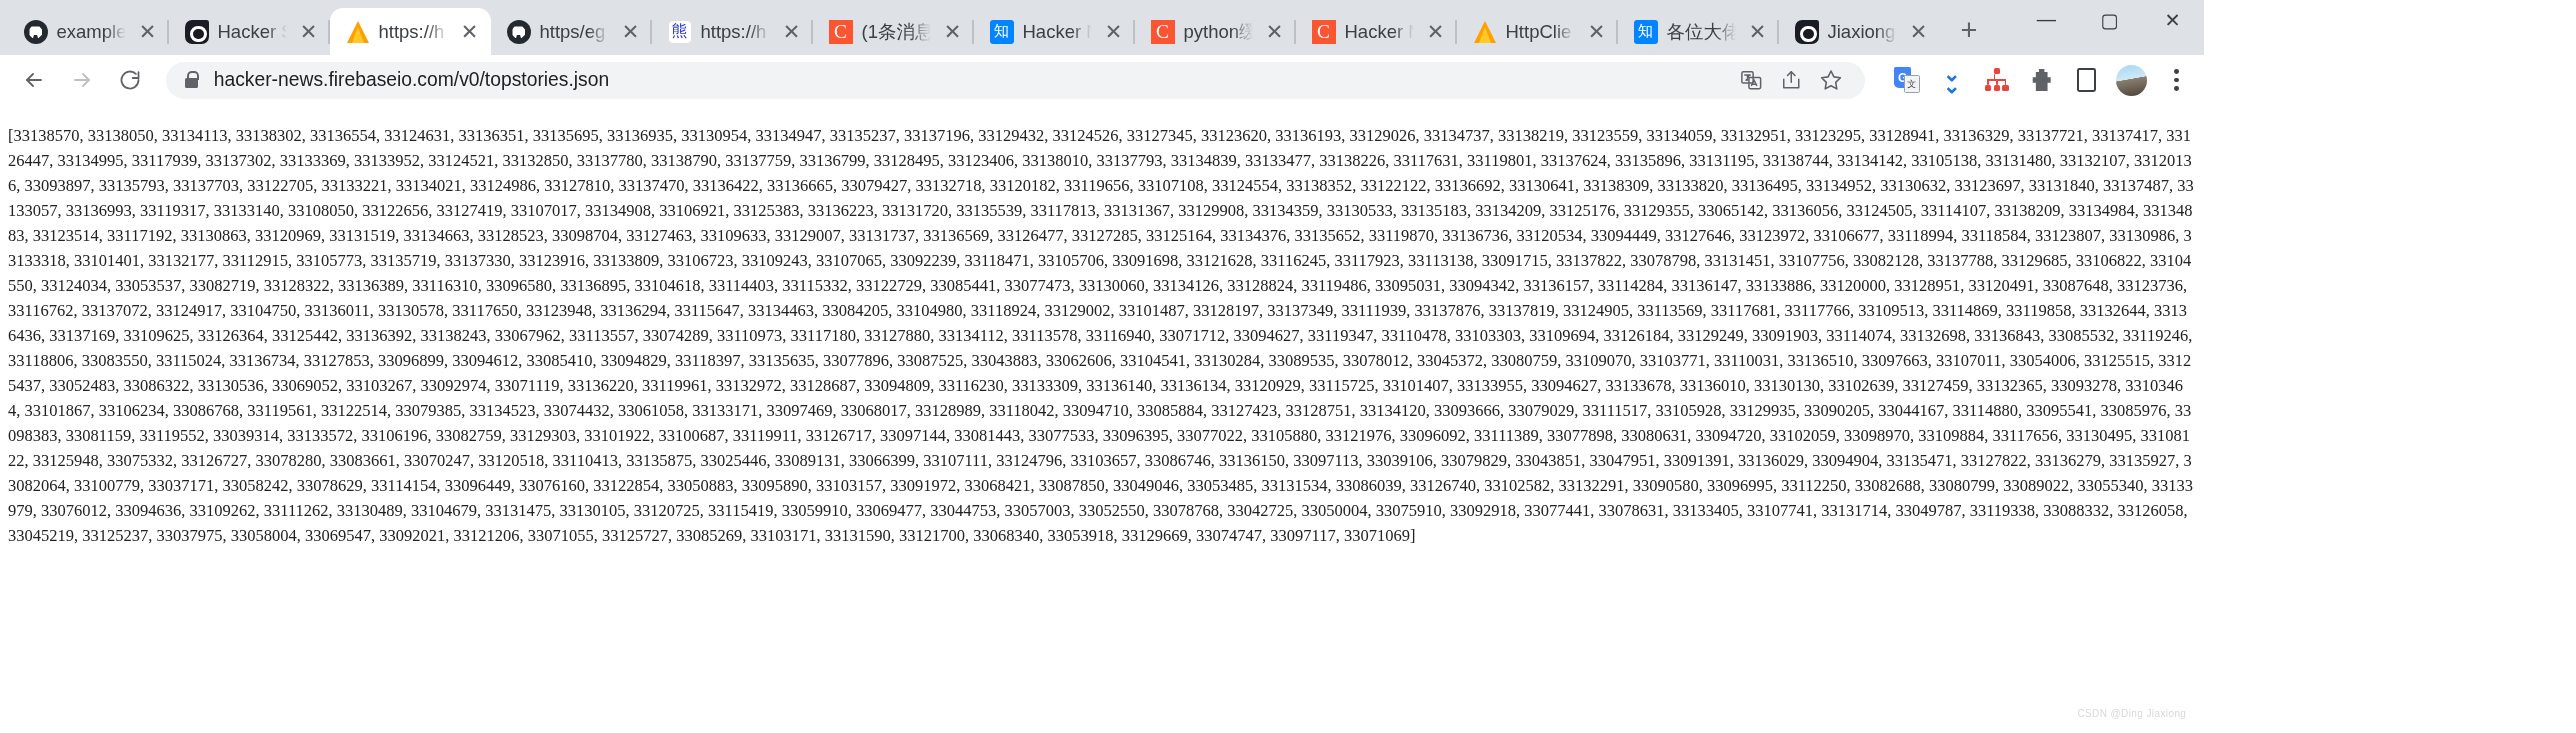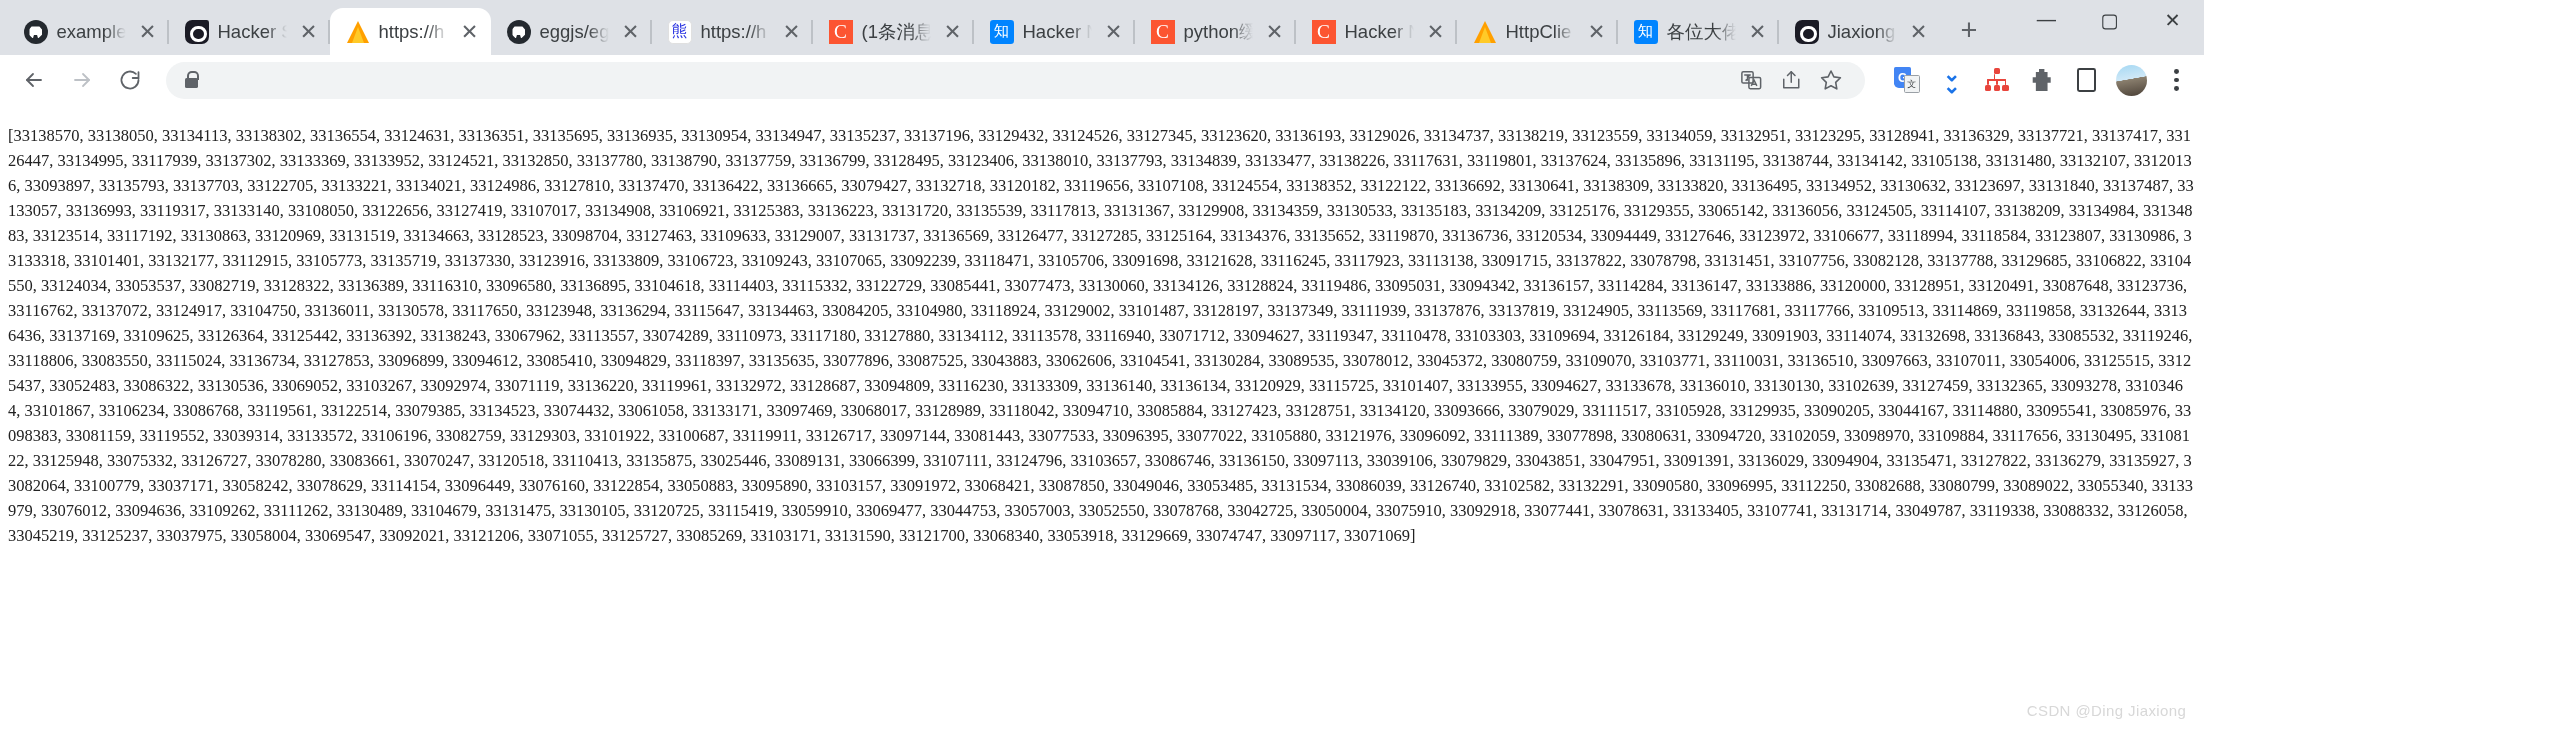--- a/index.html
+++ b/index.html
@@ -150,21 +150,21 @@
   .content {
     flex: 1 1 auto; background: #ffffff; padding: 17.7px 9.7px 0 8px;
     overflow: hidden; position: relative;
   }
   .json-body {
     font-family: "Liberation Serif", "DejaVu Serif", serif;
     font-size: 16.5px; line-height: 25px; color: #222222;
     white-space: pre-wrap; word-break: break-all; letter-spacing: 0px;
   }
   .watermark {
-    position: absolute; right: 17.7px; bottom: 14.5px; font-size: 15px; color: #d8d8d8;
+    position: absolute; right: 17.7px; bottom: 14.5px; font-size: 10px; color: #d8d8d8;
     font-family: "Liberation Sans", sans-serif; letter-spacing: 0.4px;
   }
 </style>
 </head>
 <body>
 
 <div class="browser">
 
   <div class="tabstrip">
     <div class="tabs">
@@ -193,21 +193,21 @@
           </span>
         <span class="tab-title">https://h</span>
         <span class="tab-close">✕</span>
 
       </div>
 
       <div class="tab">
         <span class="tab-favicon">
             <span class="fi-github"></span>
           </span>
-        <span class="tab-title">eggjs/eg</span>
+        <span class="tab-title">https/eg</span>
         <span class="tab-close">✕</span>
         <span class="sep"></span>
       </div>
 
       <div class="tab">
         <span class="tab-favicon">
             <span class="fi-baidu"></span>
           </span>
         <span class="tab-title">https://h</span>
         <span class="tab-close">✕</span>
@@ -304,20 +304,21 @@
     </div>
     <div class="navbtn" title="Reload">
       <svg width="24" height="24" viewBox="0 0 24 24" fill="none" stroke="currentColor" stroke-width="1.8" stroke-linecap="round">
           <path d="M20.5 12a8.5 8.5 0 1 1-2.6-6.1"></path>
           <path d="M20.5 4.2V10h-5.8"></path>
         </svg>
     </div>
 
     <div class="omnibox">
       <span class="lock-icon"></span>
+      <span class="url-text" title="Search Google or type a URL">hacker-news.firebaseio.com/v0/topstories.json</span>
 
       <span class="omni-actions">
         <span class="omni-icon">
           <svg width="22.5" height="22.5" viewBox="0 0 24 24" fill="none" stroke="currentColor" stroke-width="1.6">
               <rect x="2" y="3" width="12" height="12" rx="1.5"></rect>
               <path d="M4.5 6.5h7M8 6.5v6M6 12.5q2-2 4-6"></path>
               <rect x="9.5" y="9" width="12.5" height="12" rx="1.5"></rect>
               <path d="M12 18l3-6 3 6M13 16.2h4"></path>
             </svg>
         </span>

